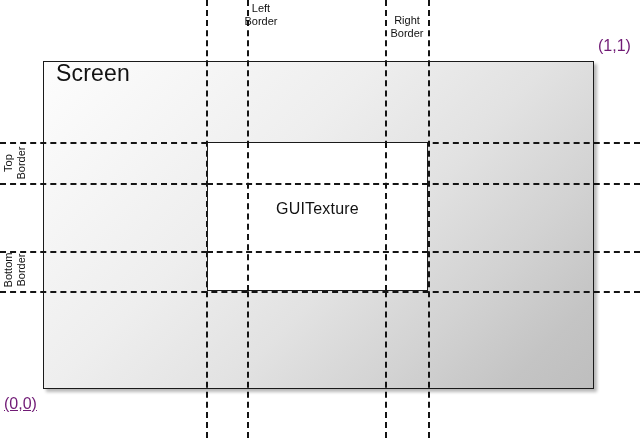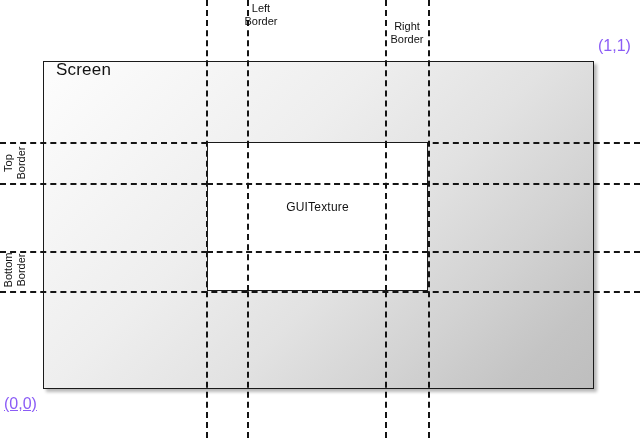--- a/index.html
+++ b/index.html
@@ -49,42 +49,42 @@
     background: #ffffff;
     border: 1.6px solid #1a1a1a;
     box-sizing: border-box;
   }
 
   
   .screen-label {
     position: absolute;
     left: 56px;
     top: 60px;
-    font-size: 17px;
+    font-size: 23px;
     color: #121212;
     letter-spacing: 0.2px;
     white-space: nowrap;
   }
   .guitexture-label {
     position: absolute;
     left: 207px;
     top: 200px;
     width: 221px;
     text-align: center;
-    font-size: 12px;
+    font-size: 16px;
     color: #121212;
     letter-spacing: 0.2px;
     white-space: nowrap;
   }
 
   
   .coord-label {
     position: absolute;
     font-size: 16px;
-    color: #8b5cf6;
+    color: #701a75;
     white-space: nowrap;
   }
   .coord-topright { left: 598px; top: 37px; }
   .coord-bottomleft { left: 4px; top: 395px; text-decoration: underline; }
 
   
   .vline {
     position: absolute;
     top: 0;
     width: 0;
@@ -108,21 +108,21 @@
     line-height: 13px;
     white-space: pre-line;
   }
   .border-label.vertical-text {
     transform-origin: left top;
     transform: rotate(-90deg);
     line-height: 13px;
   }
 
   .lbl-left   { left: 205px; top: 2px;  width: 44px; margin-left: 34px; }
-  .lbl-right  { left: 384px; top: 20px;  width: 46px; text-align: center; }
+  .lbl-right  { left: 384px; top: 14px;  width: 46px; text-align: center; }
   .lbl-top    { left: 2px;   top: 186px; width: 46px; }
   .lbl-bottom { left: 2px;   top: 296px; width: 52px; }
 </style>
 </head>
 <body>
 
 <div id="canvas">
 
   <div class="screen-rect"></div>
 

